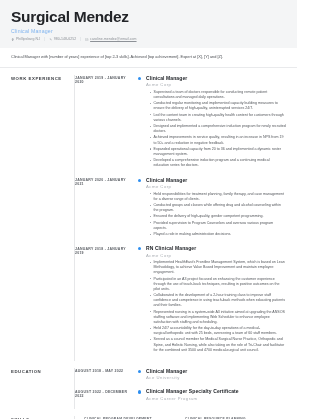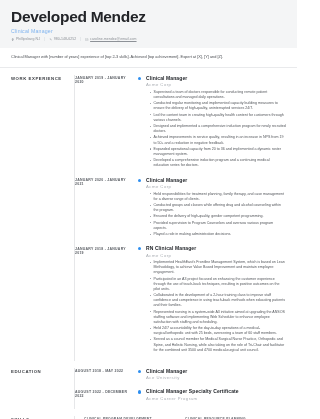--- a/index.html
+++ b/index.html
@@ -187,21 +187,21 @@
     overflow: hidden;
     text-overflow: ellipsis;
   }
 </style>
 </head>
 <body>
 
 <div class="page">
 
   <div class="header">
-    <div class="name">Developed Mendez</div>
+    <div class="name">Surgical Mendez</div>
     <div class="job-title">Clinical Manager</div>
     <div class="contacts">
       <span class="contact-item">
         <span class="contact-icon">
           <svg viewBox="0 0 12 12">
               <path d="M6 1a3.2 3.2 0 0 0-3.2 3.2C2.8 6.6 6 11 6 11s3.2-4.4 3.2-6.8A3.2 3.2 0 0 0 6 1zm0 4.5a1.3 1.3 0 1 1 0-2.6 1.3 1.3 0 0 1 0 2.6z" fill="currentColor"></path>
             </svg>
         </span>
         <span>Phillipsburg NJ</span>
       </span>

